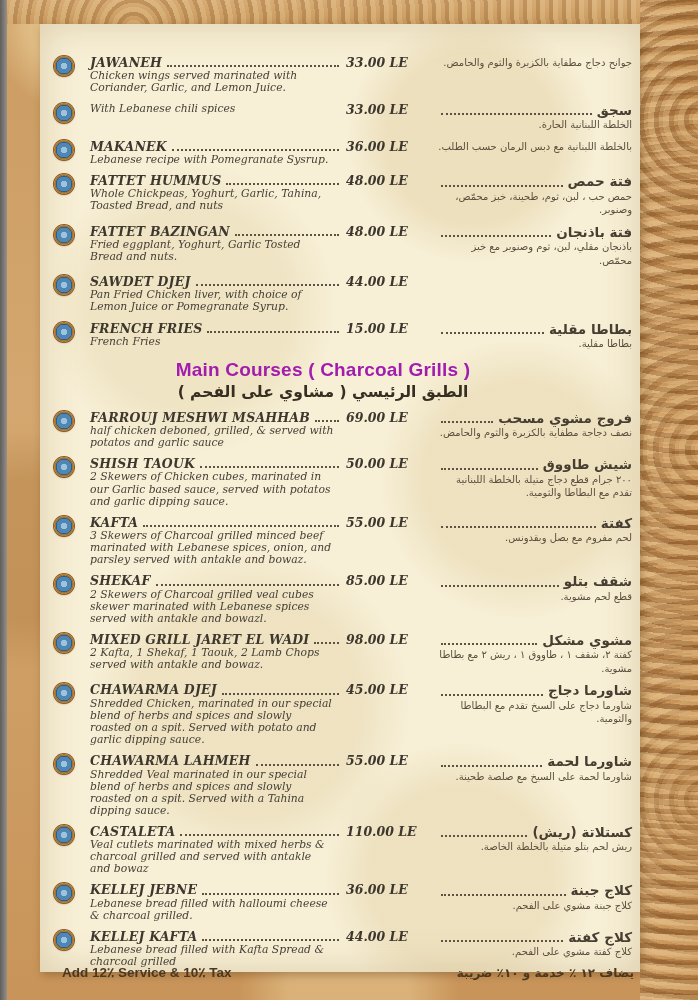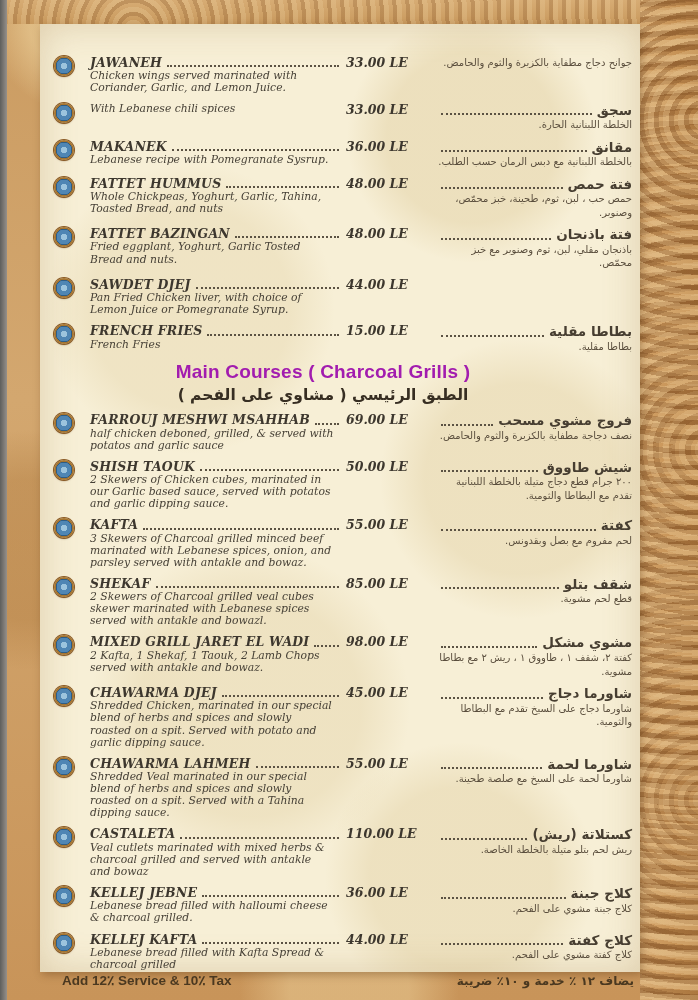--- a/index.html
+++ b/index.html
@@ -58,21 +58,21 @@
   .price{font:italic 700 12.5px/1.15 "DejaVu Serif",serif;color:#3d372e;white-space:nowrap;}
   .ar-line{display:flex;align-items:flex-end;}
   .ar-name{font:700 13.5px/1.15 "DejaVu Sans",sans-serif;color:#473e31;white-space:nowrap;}
   .ar .dots{margin:0 5px 3px 3px;}
   .ar-desc{font:500 10px/1.35 "DejaVu Sans",sans-serif;color:#5a4e3d;}
   
   .sec-head{text-align:center;margin:2px 40px 8px 0;position:relative;}
   .sh-en{font:700 19px/1.15 "Liberation Sans",sans-serif;color:#a21caf;letter-spacing:.2px;}
   .sh-ar{font:700 15.5px/1.3 "DejaVu Sans",sans-serif;color:#372e22;margin-top:2px;}
   
-  .footer{position:absolute;left:62px;right:64px;bottom:12px;display:flex;
+  .footer{position:absolute;left:62px;right:64px;bottom:20px;display:flex;
     justify-content:space-between;align-items:baseline;}
   .footer-en{font:600 13.5px "Liberation Sans",sans-serif;color:#4a3820;}
   .footer-ar{font:700 12px "DejaVu Sans",sans-serif;color:#4a3820;}
 </style>
 </head>
 <body>
 
 <div class="edge-left"></div>
 <div class="band-top"></div>
 <div class="band-bottom"></div>
@@ -115,24 +115,20 @@
     <span class="seal"></span>
     <div class="en">
       <div class="en-line">
         <span class="en-name">MAKANEK</span>
         <span class="dots"></span>
       </div>
       <div class="en-desc">Lebanese recipe with Pomegranate Sysrup.</div>
     </div>
     <div class="price">36.00 LE</div>
     <div class="ar" dir="rtl">
-      <div class="ar-line">
-        <span class="ar-name">مقانق</span>
-        <span class="dots"></span>
-      </div>
       <div class="ar-desc">بالخلطة اللبنانية مع دبس الرمان حسب الطلب.</div>
     </div>
   </div>
 
   <div class="item">
     <span class="seal"></span>
     <div class="en">
       <div class="en-line">
         <span class="en-name">FATTET HUMMUS</span>
         <span class="dots"></span>

